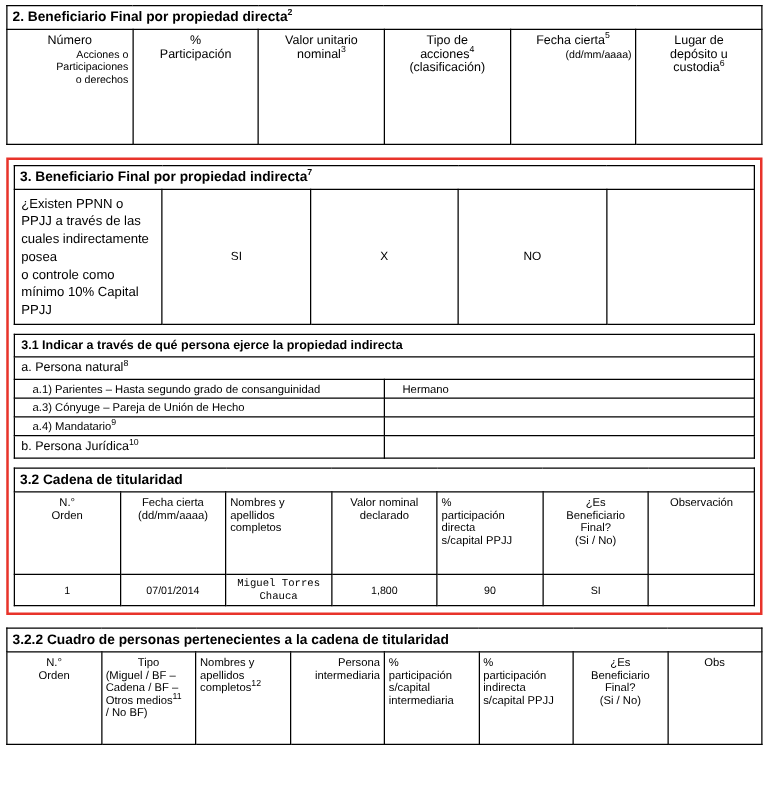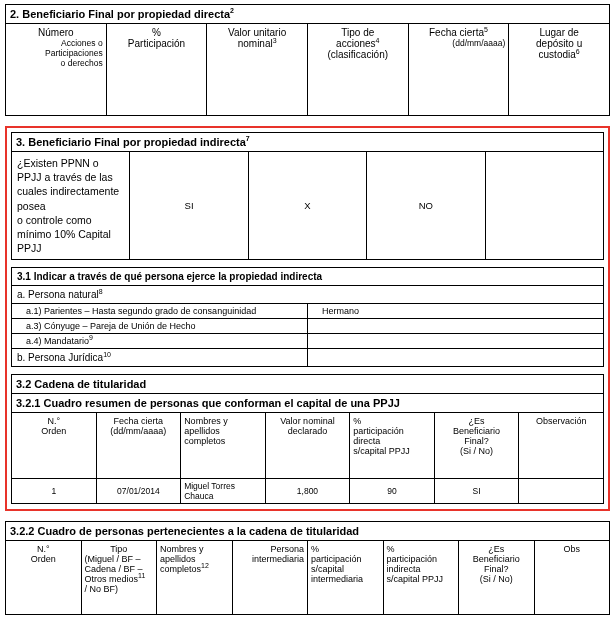--- a/index.html
+++ b/index.html
@@ -66,21 +66,21 @@
   .nested-gap { height: 7px; }
 
   .q-table td { vertical-align: middle; }
   .q-text { font-size: 10.5px; line-height: 1.35; padding: 4px 5px; }
 
   .ind-table td { font-size: 10px; padding: 3px 5px; margin-left: 30px; }
   .ind-sub td { font-size: 9px; padding: 2px 5px 2px 14px; }
 
   .c321 .hdr td { height: 60px; font-size: 9px; }
   .c321 .data td { height: 18px; font-size: 8.5px; text-align: center; vertical-align: middle; }
-  .c321 .data td.leftal { text-align: left; }
+  .c321 .data td.leftal { text-align: center; font-family: Liberation Mono, monospace; }
 
   .c322 .hdr td { height: 68px; font-size: 9px; }
 </style>
 </head>
 <body>
 
 <div class="page">
 
   <table class="block2">
     <tbody>
@@ -168,23 +168,20 @@
       </tr>
     </tbody>
       </table>
 
     <div class="nested-gap"></div>
 
     <table class="c321">
       <tbody>
           <tr>
         <td colspan="7" class="sec-title">3.2 Cadena de titularidad</td>
-      </tr>
-      <tr>
-        <td colspan="7" class="sec-title">3.2.1 Cuadro resumen de personas que conforman el capital de una PPJJ</td>
       </tr>
       <tr class="hdr">
         <td class="hdr-cell" style="width:8%">
           <div>N.°</div>
           <div>Orden</div>
         </td>
         <td class="hdr-cell" style="width:17%">
           <div>Fecha cierta</div>
           <div>(dd/mm/aaaa)</div>
         </td>

